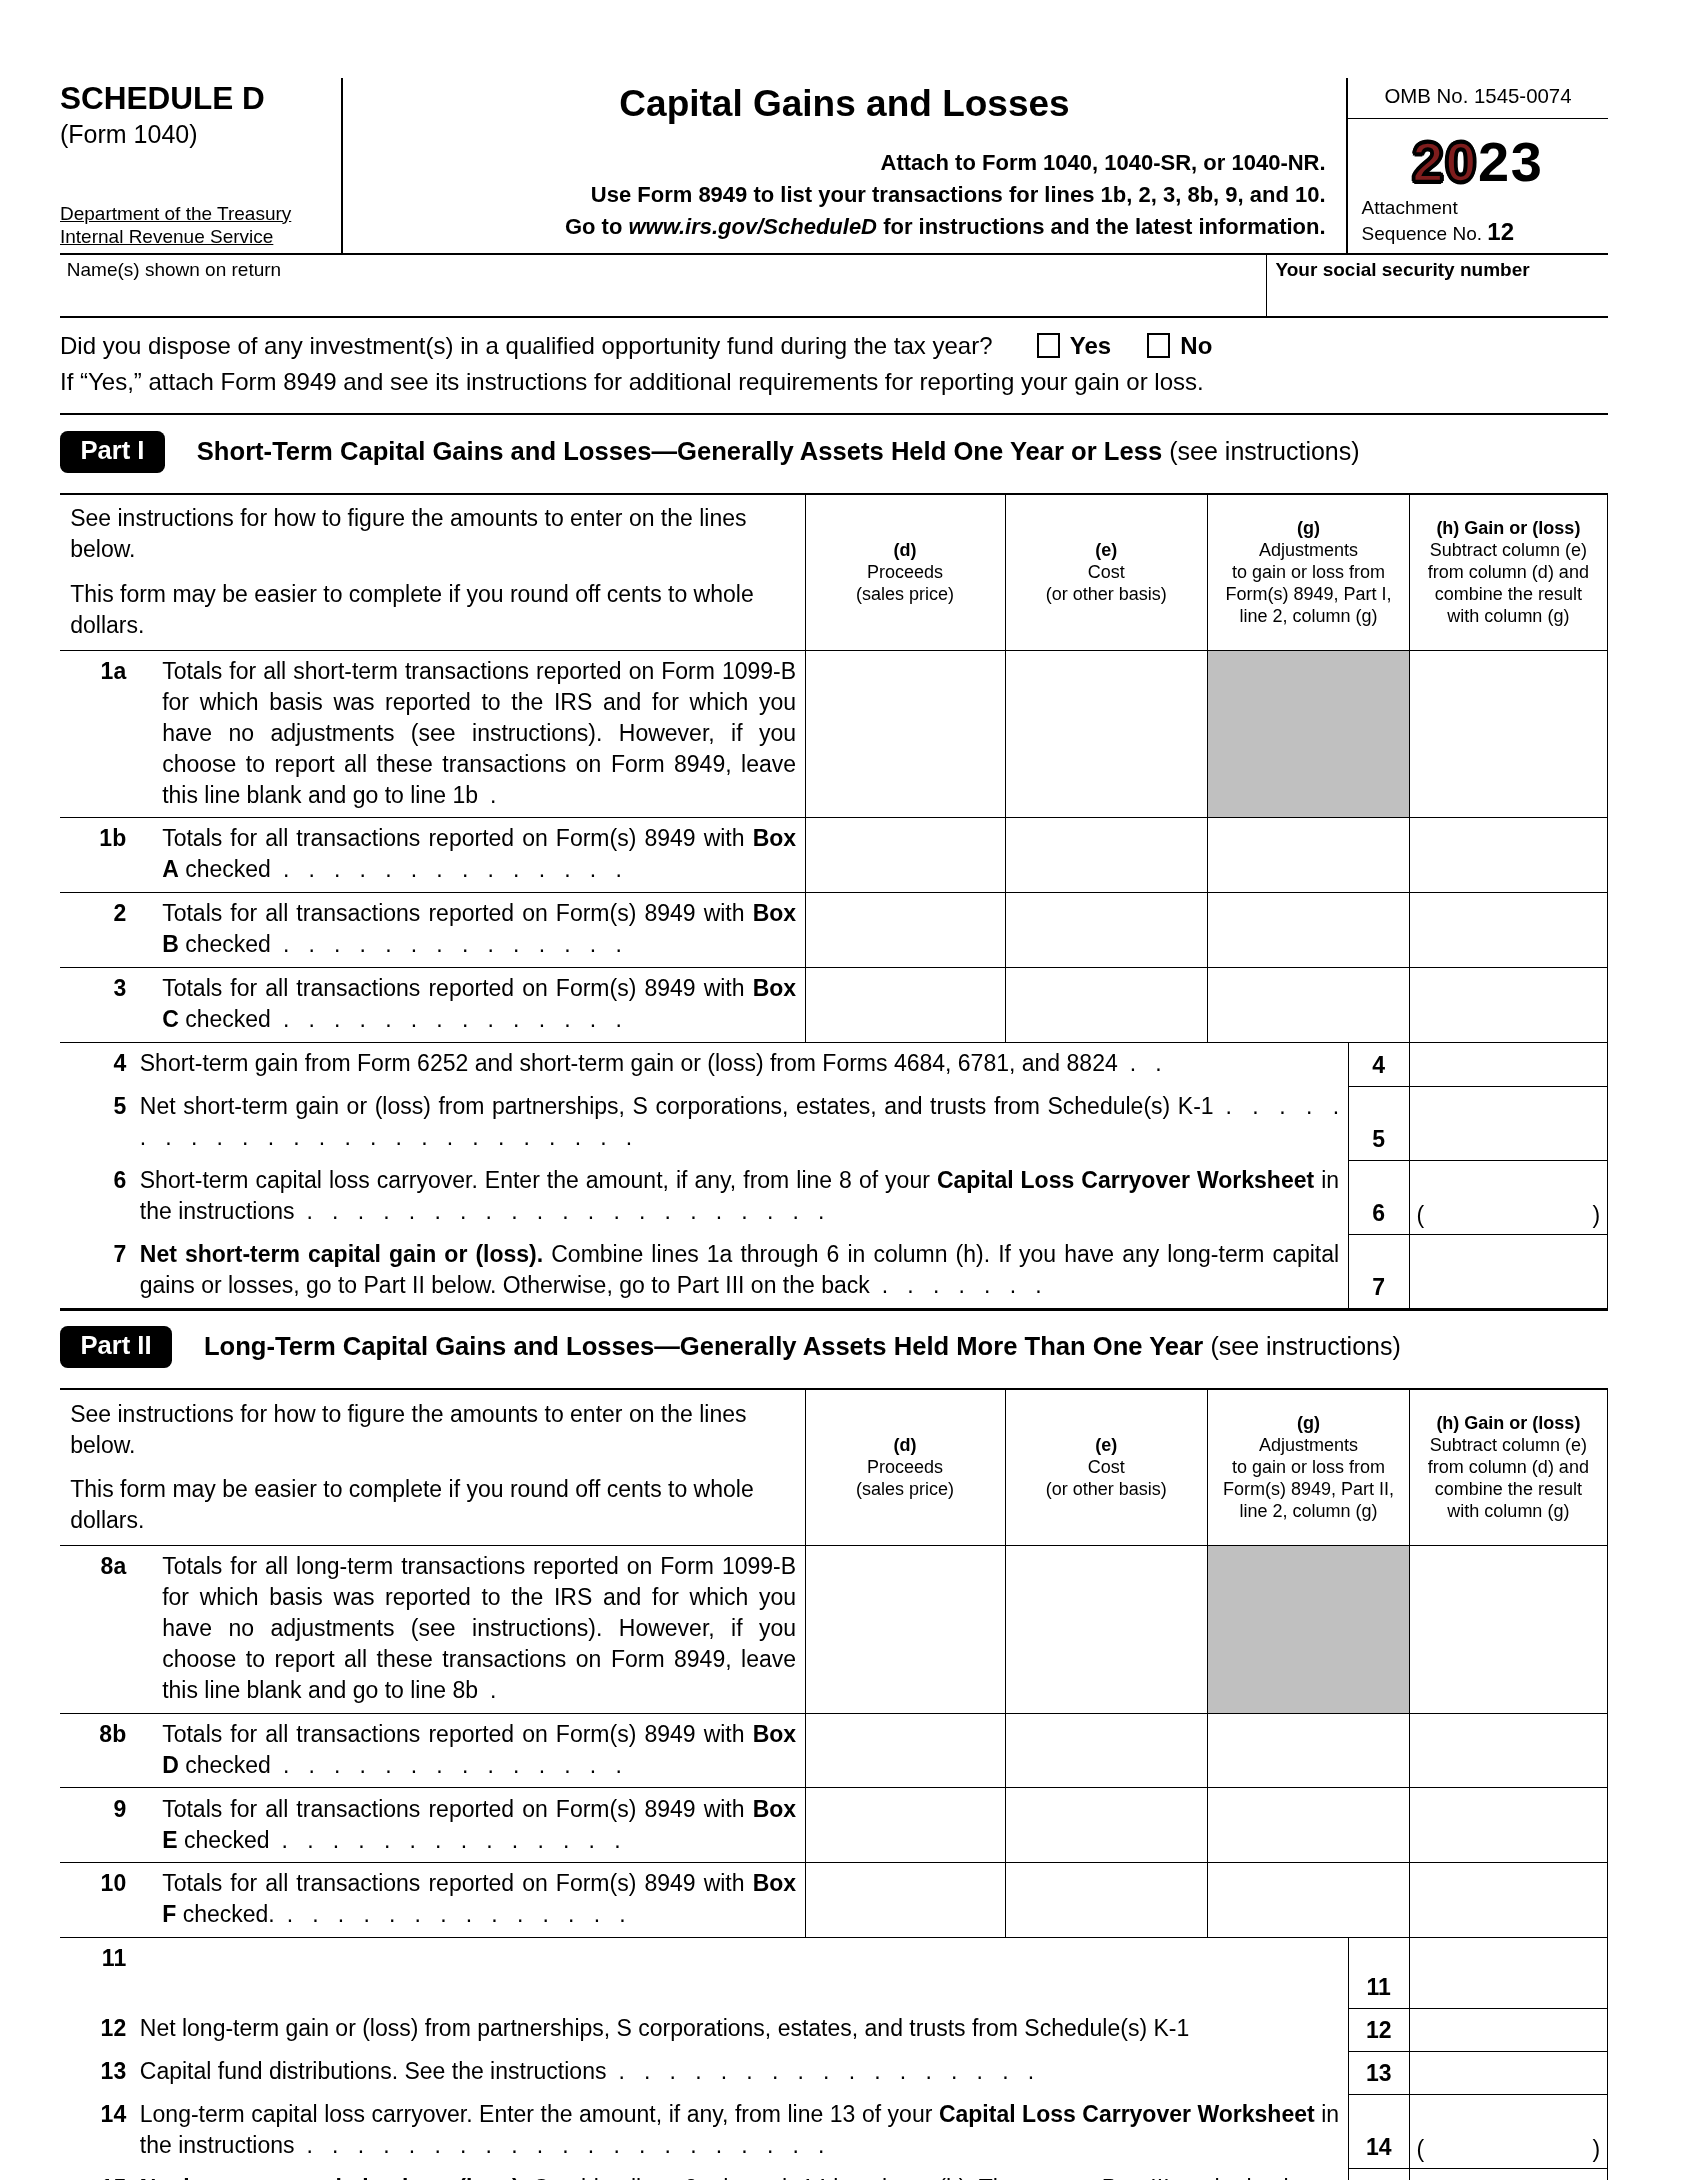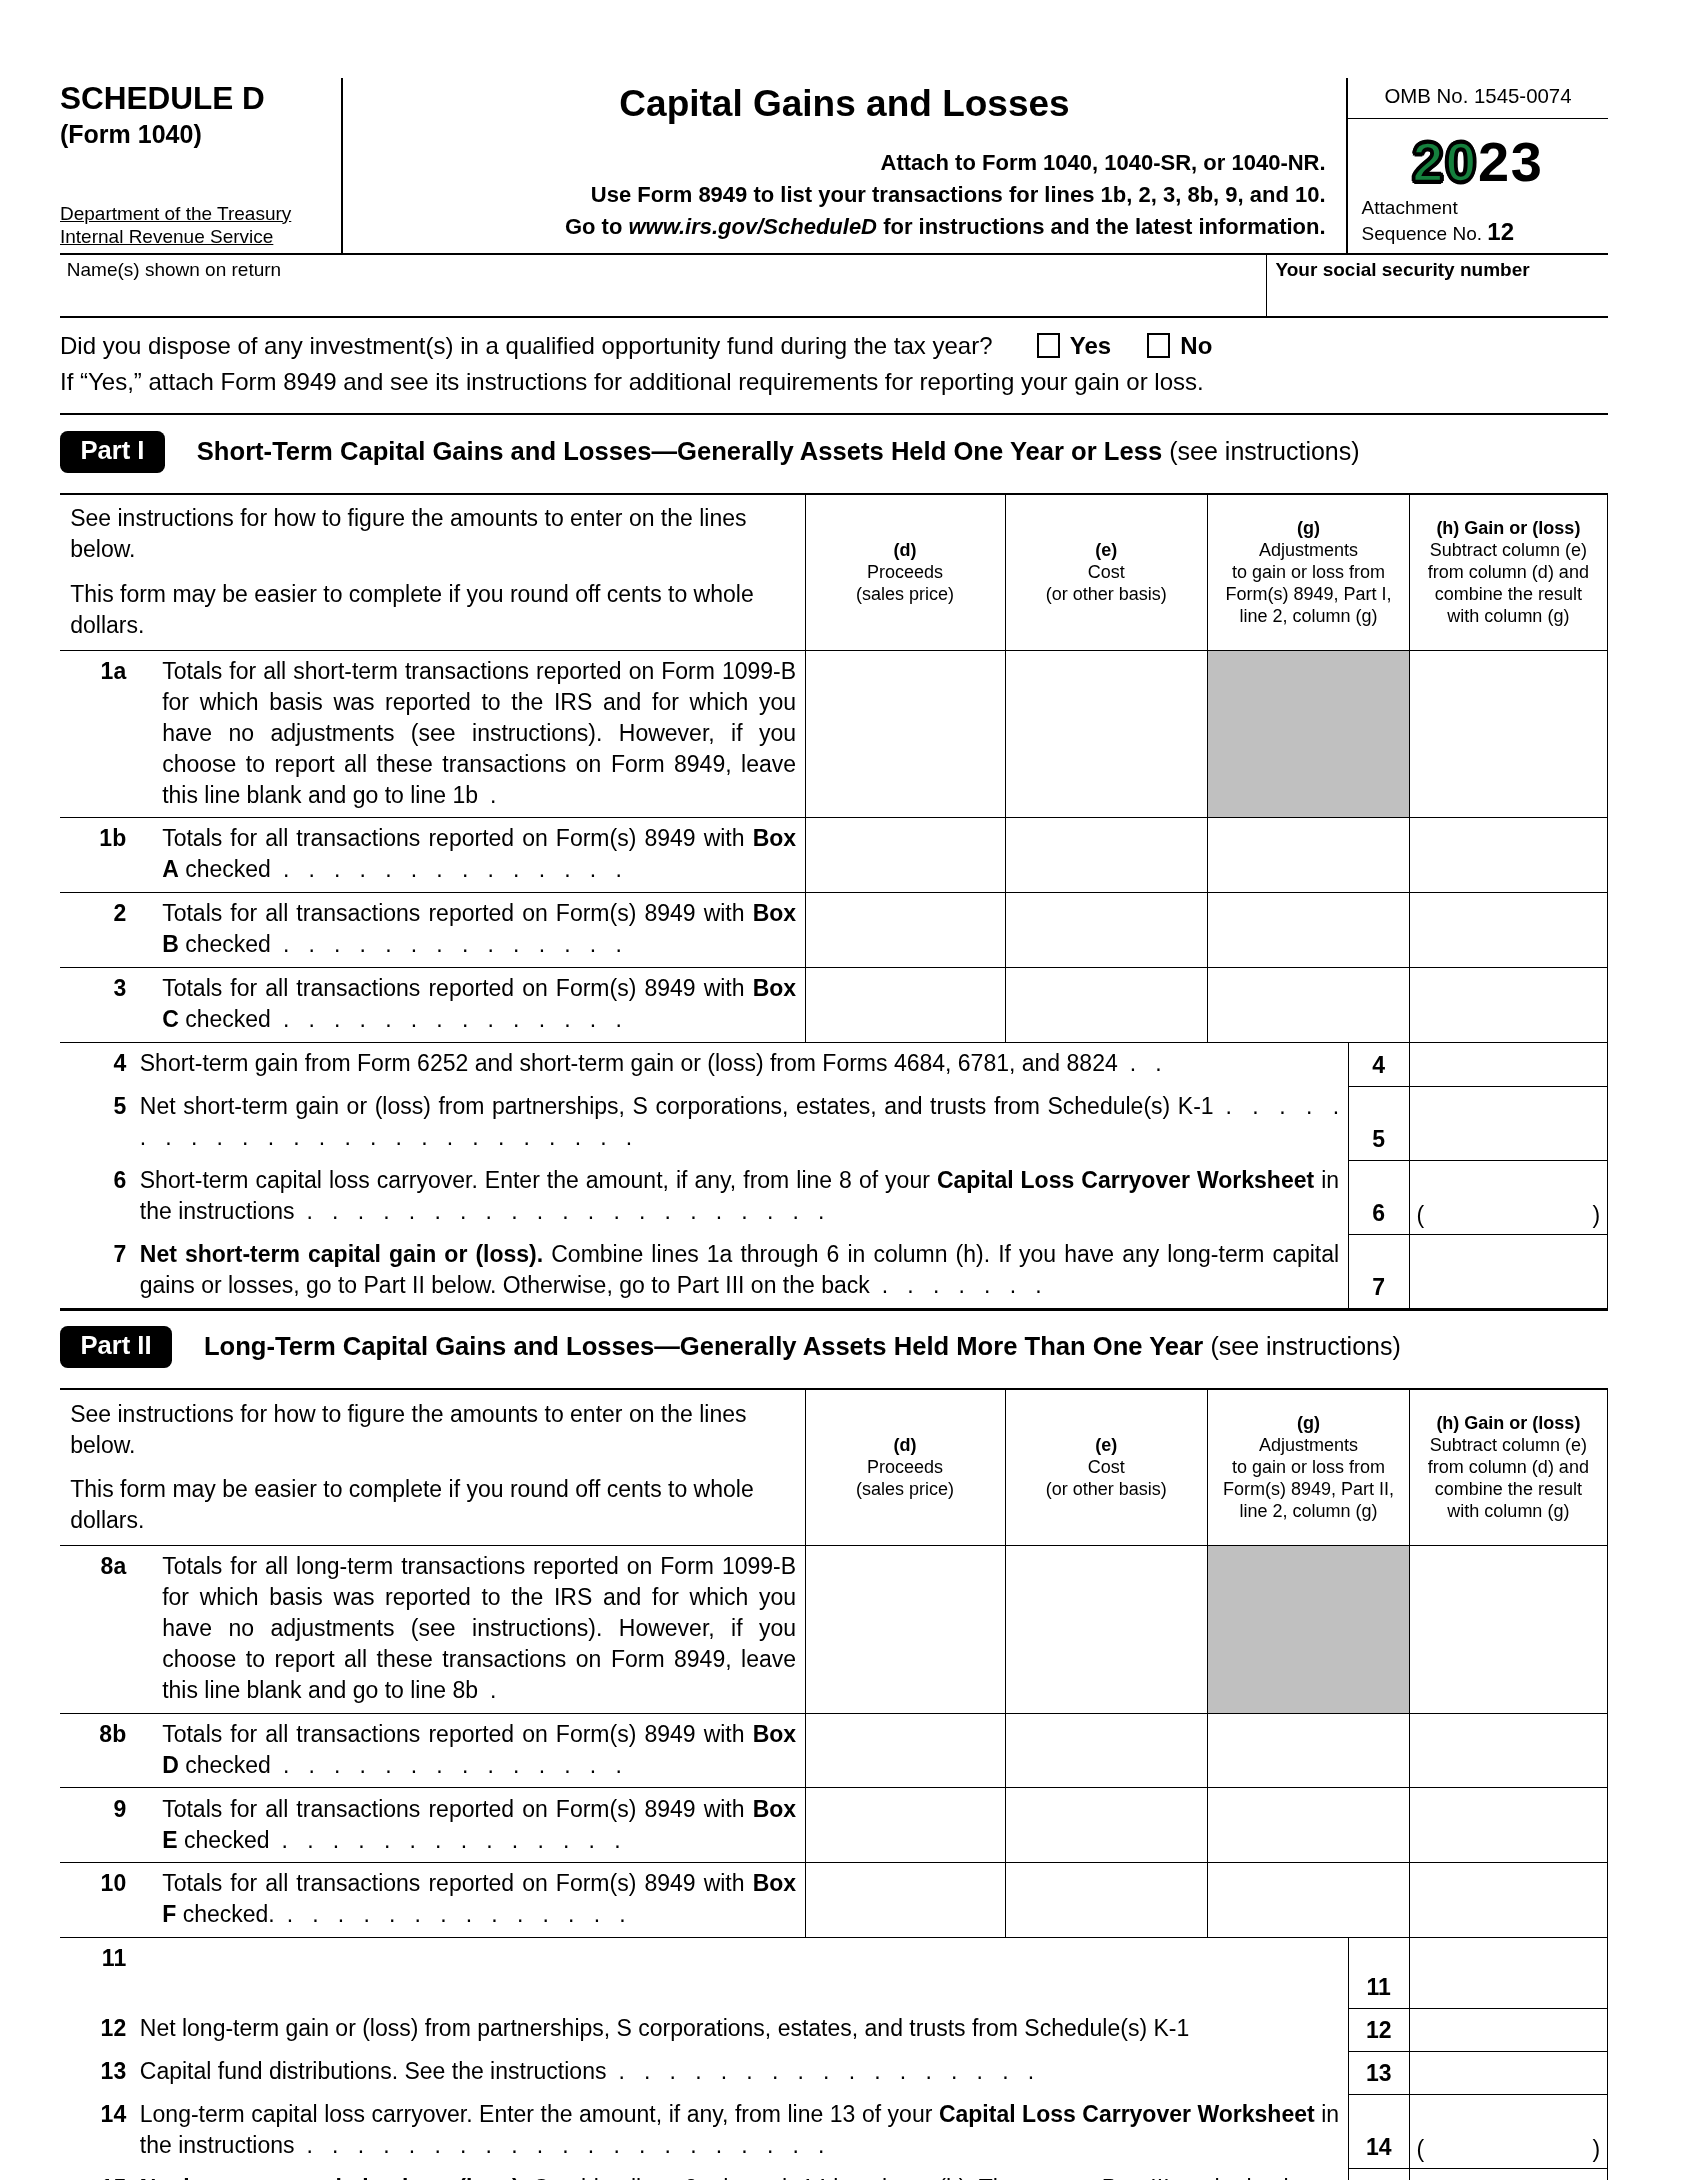--- a/index.html
+++ b/index.html
@@ -8,31 +8,31 @@
     width: 1685px; height: 2181px;
     font-family: "Liberation Sans", "DejaVu Sans", sans-serif;
     color: #000;
   }
   .page { padding: 78px 77px 25.6px 60px; }
 
   
   .tophdr { display: grid; grid-template-columns: 281px 1fr 260px; }
   .th-left { display: flex; flex-direction: column; padding: 1.7px 10.2px 5.1px 0; }
   .sched { font-size: 31.5px; font-weight: bold; }
-  .formno { font-size: 25px; font-weight: bold; margin-top: 3.4px; }
+  .formno { font-size: 25px; font-weight: normal; margin-top: 3.4px; }
   .dept { font-size: 19px; line-height: 23px; margin-top: auto; text-decoration: underline; }
   .th-mid { border-left: 2.6px solid #000; border-right: 2.6px solid #000;
             text-align: center; padding: 5.1px 20.4px 5.1px; }
   .main-title { font-size: 37px; font-weight: bold; margin-bottom: 22px; }
   .sub { font-size: 22px; font-weight: bold; line-height: 32px; text-align: right; }
   .url { font-style: italic; }
   .th-right { display: flex; flex-direction: column; font-size: 20.4px; }
   .omb { text-align: center; padding: 6.8px 3.4px 10.2px; border-bottom: 1.7px solid #000; }
   .year { text-align: center; font-size: 56px; font-weight: bold; letter-spacing: 1.7px; padding: 10.2px 0 1.7px; }
-  .y20 { color: #15803d; -webkit-text-stroke: 2.6px #000;
+  .y20 { color: #7f1d1d; -webkit-text-stroke: 2.6px #000;
          text-shadow: -1.7px -1.7px 0 #000, 1.7px -1.7px 0 #000, -1.7px 1.7px 0 #000, 1.7px 1.7px 0 #000,
                       -2.6px 0 0 #000, 2.6px 0 0 #000, 0 -2.6px 0 #000, 0 2.6px 0 #000; }
   .attach-seq { margin-top: auto; padding: 0 0 6.8px 13.6px; font-size: 19px; line-height: 24px; }
   .seq-no { font-weight: bold; font-size: 24px; }
 
   
   .namerow { border-top: 2.6px solid #000; border-bottom: 2.6px solid #000;
              display: grid; grid-template-columns: 1fr 342px; min-height: 65px; }
   .name-cell { font-size: 19px; padding: 4.3px 6.8px; }
   .ssn-cell { border-left: 1.7px solid #000; font-size: 19px; font-weight: bold; padding: 4.3px 8.5px; }

